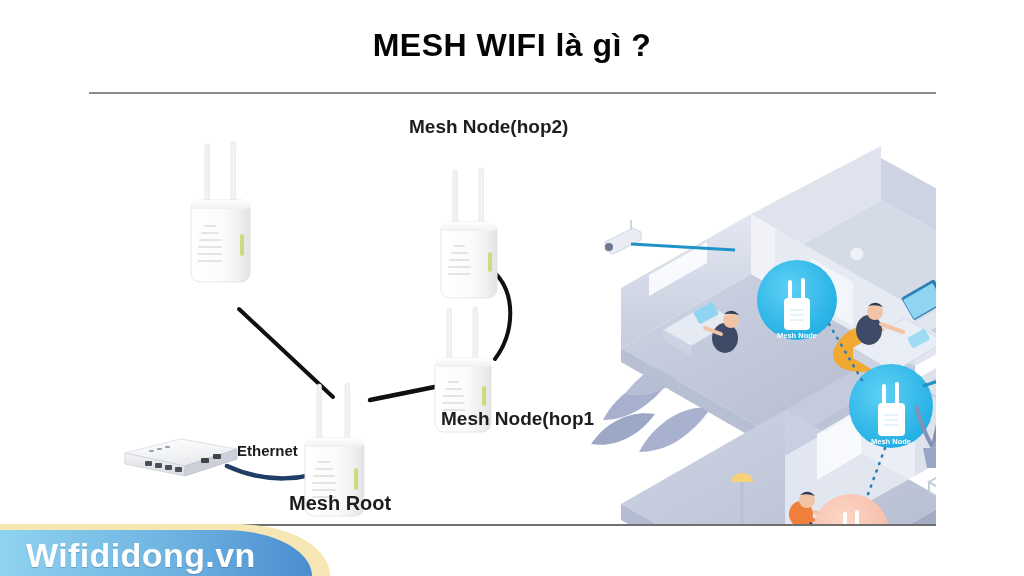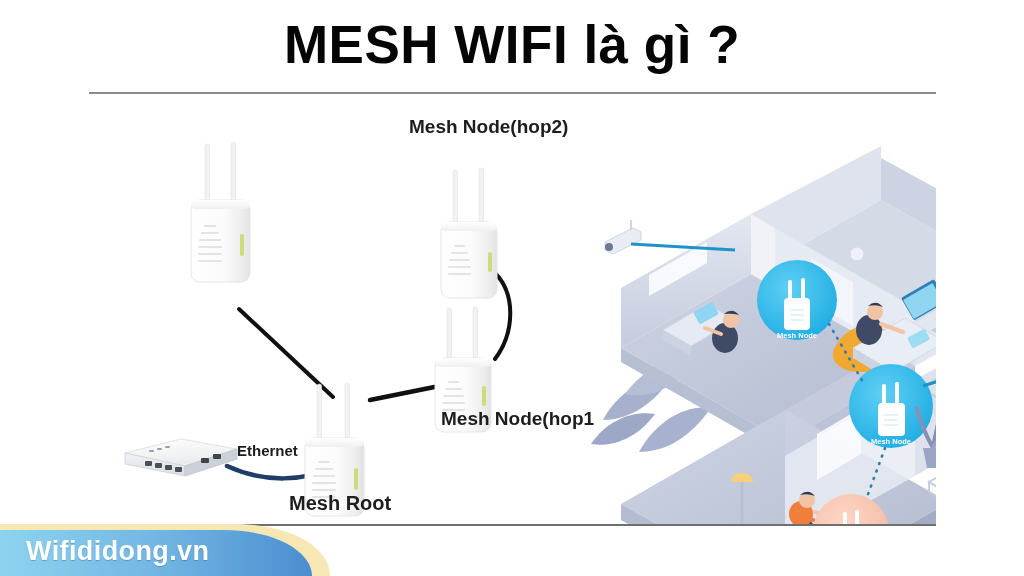--- a/index.html
+++ b/index.html
@@ -10,21 +10,21 @@
     font-family:"Liberation Sans", sans-serif;
     overflow:hidden;
     position:relative;
   }
   #slide{position:absolute;left:0;top:0;width:1024px;height:576px;background:#fff;overflow:hidden;}
 
   
   #title{
     position:absolute;left:0;top:14px;width:1024px;
     text-align:center;
-    font-size:53px;font-weight:bold;color:#050505;
+    font-size:32px;font-weight:bold;color:#050505;
     letter-spacing:0.5px;
     line-height:62px;
     white-space:nowrap;
   }
 
   
   .rule{position:absolute;left:89px;width:847px;height:2px;background:#8c8c8c;}
   #rule-top{top:92px;}
   #rule-bottom{top:524px;height:2px;background:#6f6f6f;}
 
@@ -52,21 +52,21 @@
   #lbl-ethernet{left:148px;top:348px;font-size:15px;}
 
   
   #banner{
     position:absolute;left:0;top:524px;width:1024px;height:52px;
     overflow:hidden;
   }
   #banner svg{position:absolute;left:0;top:0;}
   #banner-text{
     position:absolute;left:26px;top:12px;
-    font-size:27px;font-weight:bold;color:#ffffff;
+    font-size:34px;font-weight:bold;color:#ffffff;
     font-family:"Liberation Sans", sans-serif;
     letter-spacing:0.4px;
     text-shadow:0 1px 1px rgba(40,80,130,.35);
     white-space:nowrap;
   }
 </style>
 </head>
 <body>
 
 <div id="slide">

